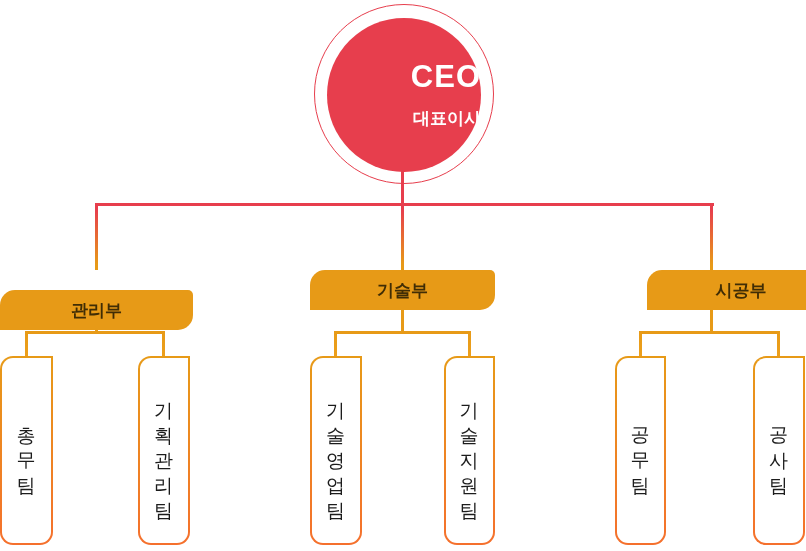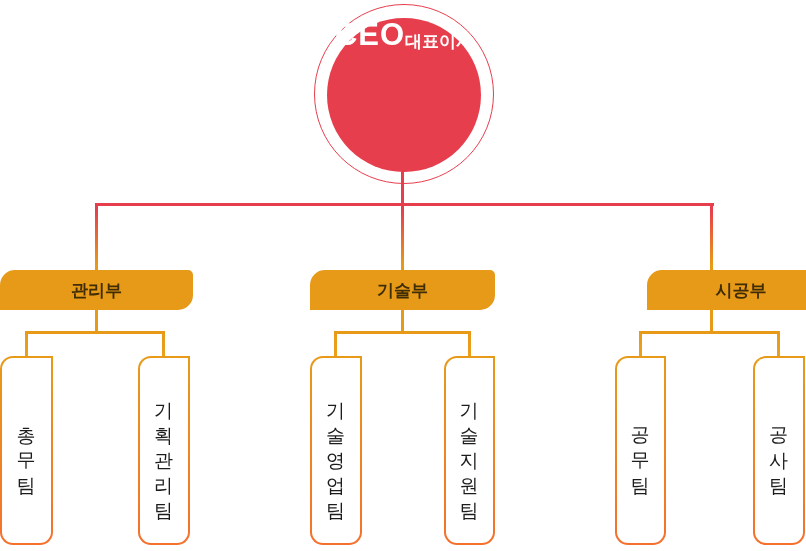--- a/index.html
+++ b/index.html
@@ -11,22 +11,22 @@
   }
   *{margin:0;padding:0;box-sizing:border-box;}
   html,body{background:#ffffff;}
   body{font-family:"Liberation Sans", sans-serif;}
   .canvas{position:relative;width:806px;height:551px;background:#ffffff;overflow:hidden;}
 
   
   .ceo-ring{position:absolute;left:314px;top:4px;width:180px;height:180px;
     border:1.5px solid var(--red);border-radius:50%;}
   .ceo-circle{position:absolute;left:327px;top:18px;width:154px;height:154px;
-    background:var(--red);border-radius:50%;display:flex;
-    align-items:flex-start;justify-content:center;color:#ffffff;z-index:2;}
+    background:var(--red);border-radius:50%;display:flex;flex-direction:column;
+    align-items:flex-end;justify-content:center;color:#ffffff;z-index:2;}
   .ceo-title{font-size:31px;font-weight:bold;letter-spacing:1px;line-height:1.1;}
   .ceo-subtitle{font-size:17px;font-weight:600;margin-top:12px;}
 
   
   .line{position:absolute;background:var(--red);}
   .ceo-stem{left:401px;top:160px;width:3px;height:46px;}
   .main-rail{left:95px;top:203px;width:619px;height:3px;}
   .drop{position:absolute;top:203px;width:3px;height:67px;
     background:linear-gradient(180deg,var(--red) 10%,var(--gold) 92%);}
   .drop-1{left:95px;}
@@ -43,21 +43,21 @@
   .subdrop{width:3px;top:331px;height:26px;
     background:linear-gradient(180deg,var(--gold),#eda01c);}
   .subdrop-1a{left:25px;} .subdrop-1b{left:162px;}
   .subdrop-2a{left:334px;} .subdrop-2b{left:468px;}
   .subdrop-3a{left:639px;} .subdrop-3b{left:777px;}
 
   
   .dept{position:absolute;top:270px;height:40px;background:var(--gold);
     border-radius:15px 5px 15px 0;display:flex;align-items:center;justify-content:center;
     font-size:17px;font-weight:bold;color:var(--dept_text);z-index:2;}
-  .dept-1{left:0;width:193px;}
+  .dept-1{left:0;width:193px;margin-top:20px;}
   .dept-2{left:310px;width:185px;}
   .dept-3{left:647px;width:188px;}
 
   
   .team{position:absolute;top:356px;height:189px;padding:2px;
     background:linear-gradient(180deg,var(--gold) 0%,var(--orange_deep) 100%);
     border-radius:13px 0 13px 13px;z-index:2;}
   .team-inner{width:100%;height:100%;background:#ffffff;border-radius:11px 0 11px 11px;
     display:flex;align-items:center;justify-content:center;}
   .team-label{writing-mode:vertical-rl;text-orientation:upright;

